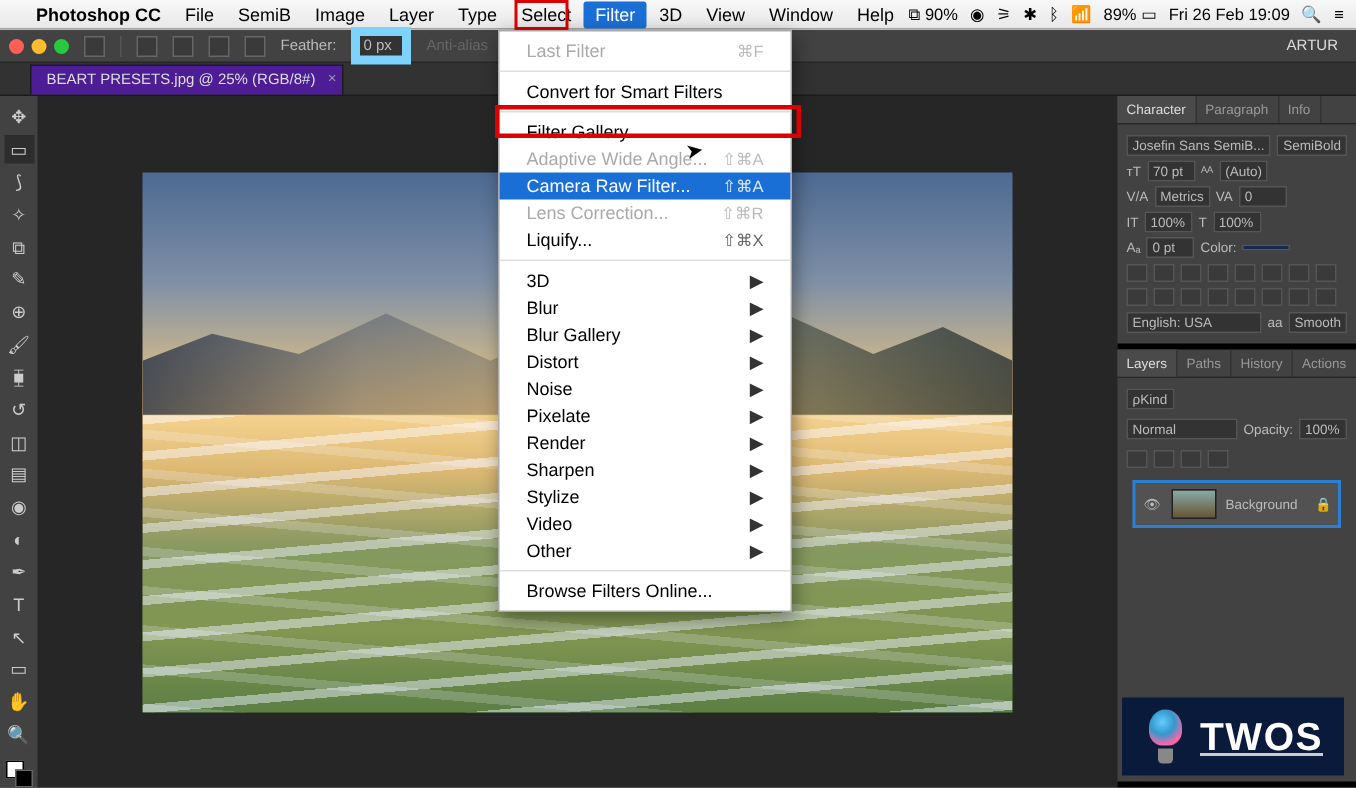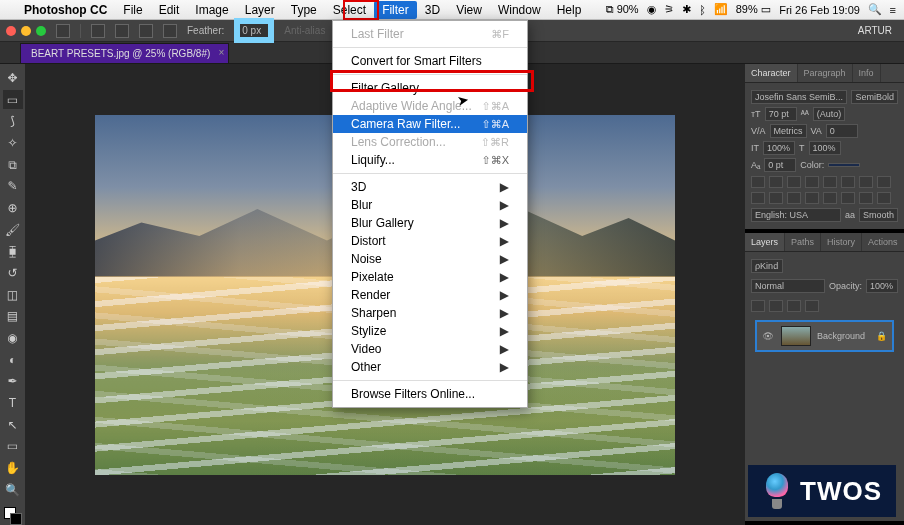--- a/index.html
+++ b/index.html
@@ -89,34 +89,34 @@
 .filter-menu .mi .shortcut { color: #666; font-size: 11px; }
 .filter-menu .mi.disabled .shortcut { color: #bbb; }
 .filter-menu .mi .arrow { color: #333; }
 .filter-menu .mi.highlighted { background: #1a6fd6; color: #fff; }
 .filter-menu .mi.highlighted .shortcut { color: #e0e8f6; }
 .filter-menu hr { border: none; border-top: 1px solid #ddd; margin: 4px 0; }
 .camera-raw-box { position: absolute; top: 70px; left: 330px; width: 204px; height: 22px; border: 3px solid #d00; pointer-events: none; z-index: 60; }
 .cursor { position: absolute; top: 92px; left: 457px; z-index: 70; font-size: 14px; color: #000; transform: rotate(-10deg); text-shadow: 1px 1px 0 #fff; }
 
 
-.twos-logo { position: absolute; right: 8px; bottom: 8px; background: #0a1a3a; padding: 8px 14px; display: flex; align-items: center; gap: 8px; z-index: 80; }
+.twos-logo { position: absolute; right: 8px; bottom: 8px; background: #0a1a3a; padding: 8px 14px; display: flex; align-items: center; gap: 8px; z-index: 80; text-decoration: underline; }
 .twos-logo .bulb { width: 30px; height: 36px; position: relative; }
 .twos-logo .bulb::before { content: ""; position: absolute; top: 0; left: 4px; width: 22px; height: 24px; border-radius: 50% 50% 40% 40%; background: radial-gradient(circle at 40% 35%, #6cf 0%, #39c 40%, #f6a 75%, #c36 100%); }
 .twos-logo .bulb::after { content: ""; position: absolute; bottom: 0; left: 10px; width: 10px; height: 10px; background: #888; border-radius: 0 0 3px 3px; }
 .twos-logo .txt { color: #fff; font-weight: 800; font-size: 26px; letter-spacing: 1px; font-family: Arial, sans-serif; }
 </style>
 </head>
 <body>
 
 <div class="mac-menubar">
   <span class="apple"></span>
   <span class="menu-item"><b>Photoshop CC</b></span>
   <span class="menu-item">File</span>
-  <span class="menu-item">Edit</span>
+  <span class="menu-item">SemiB</span>
   <span class="menu-item">Image</span>
   <span class="menu-item">Layer</span>
   <span class="menu-item">Type</span>
   <span class="menu-item">Select</span>
   <span class="menu-item active">Filter</span>
   <span class="menu-item">3D</span>
   <span class="menu-item">View</span>
   <span class="menu-item">Window</span>
   <span class="menu-item">Help</span>
   <span class="spacer"></span>

